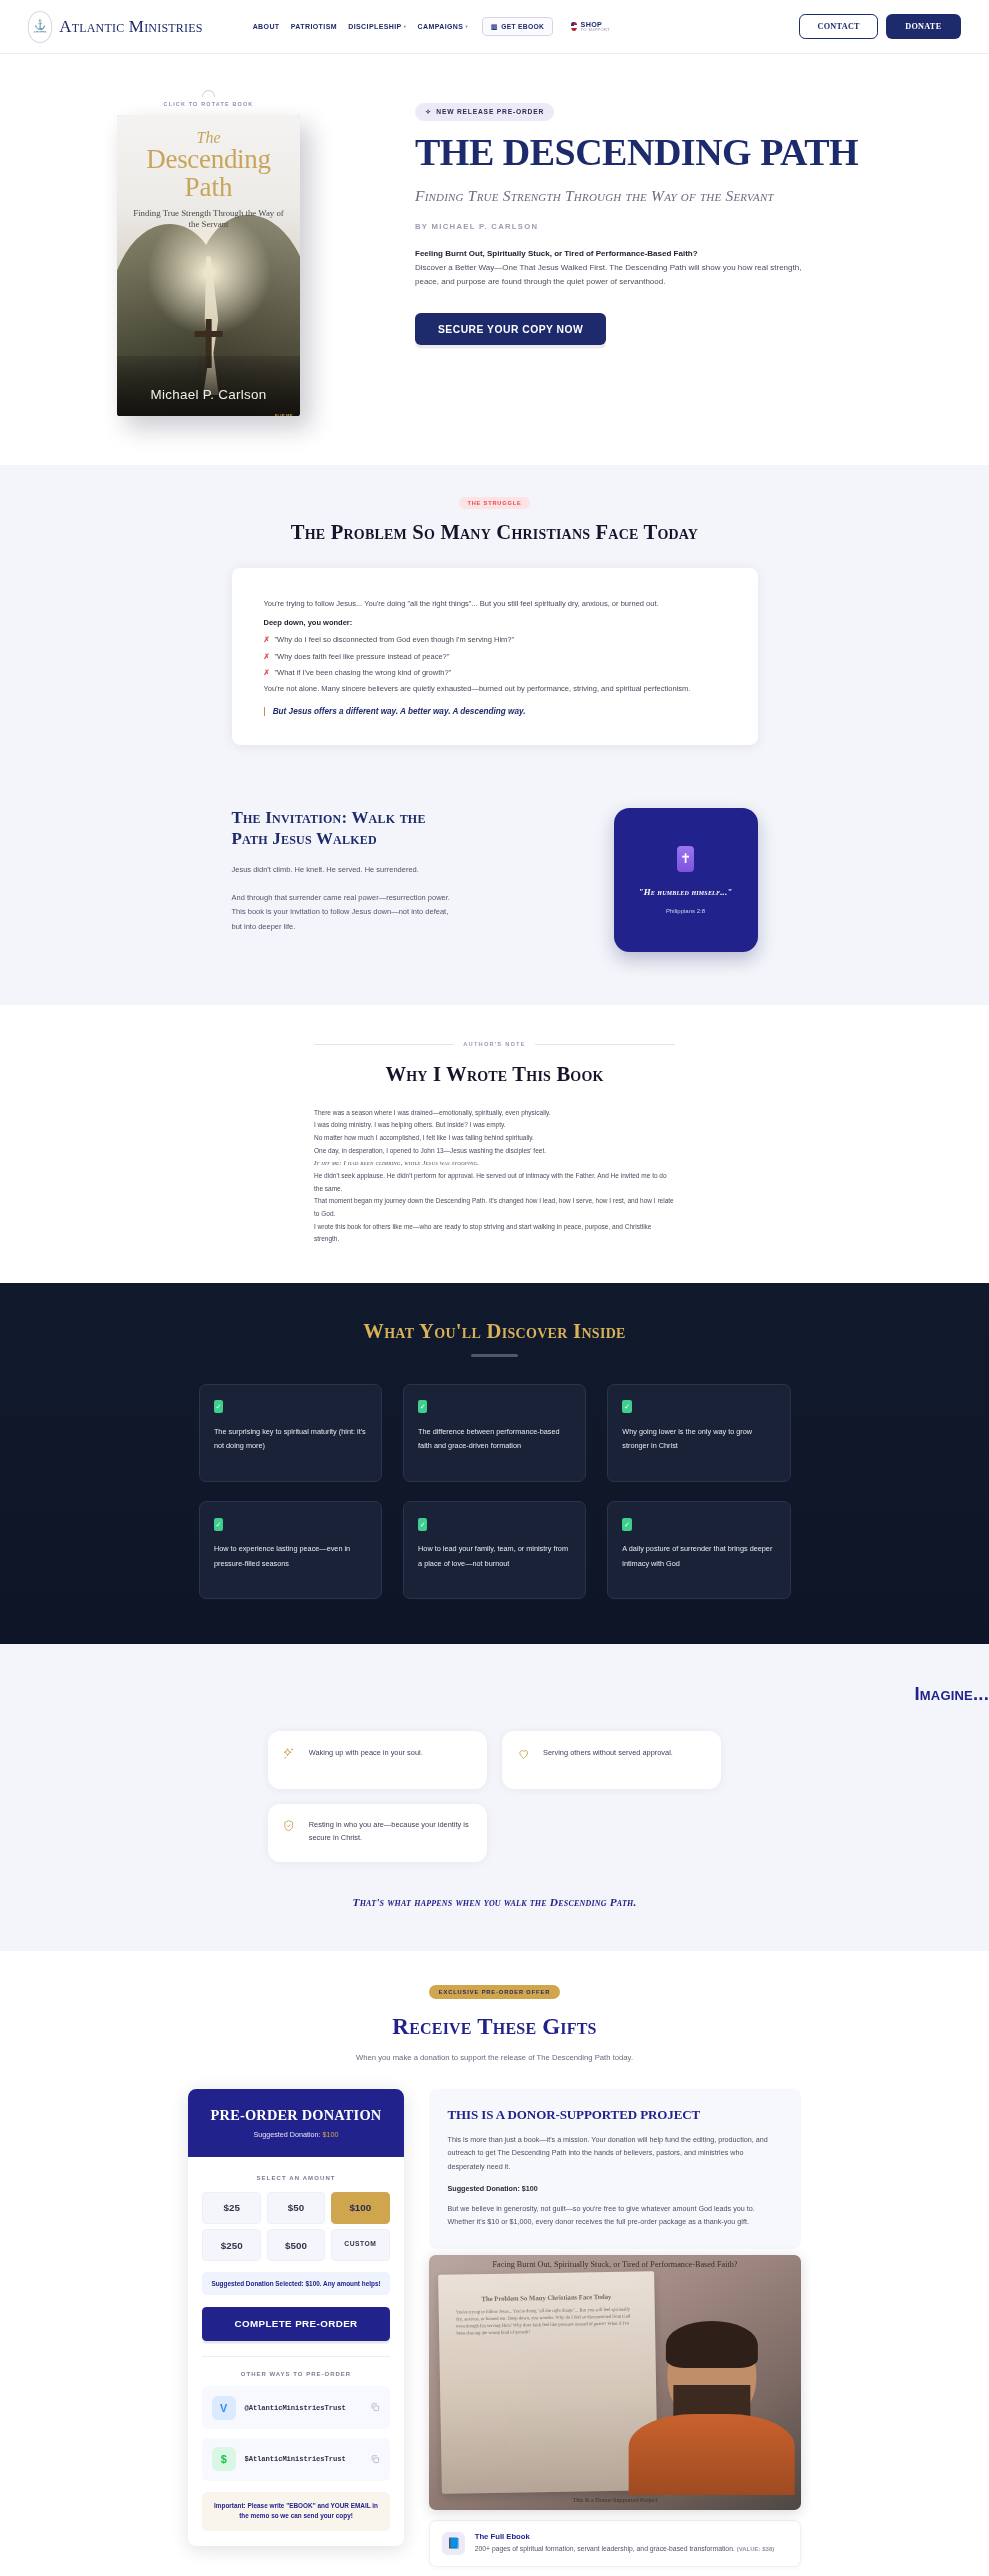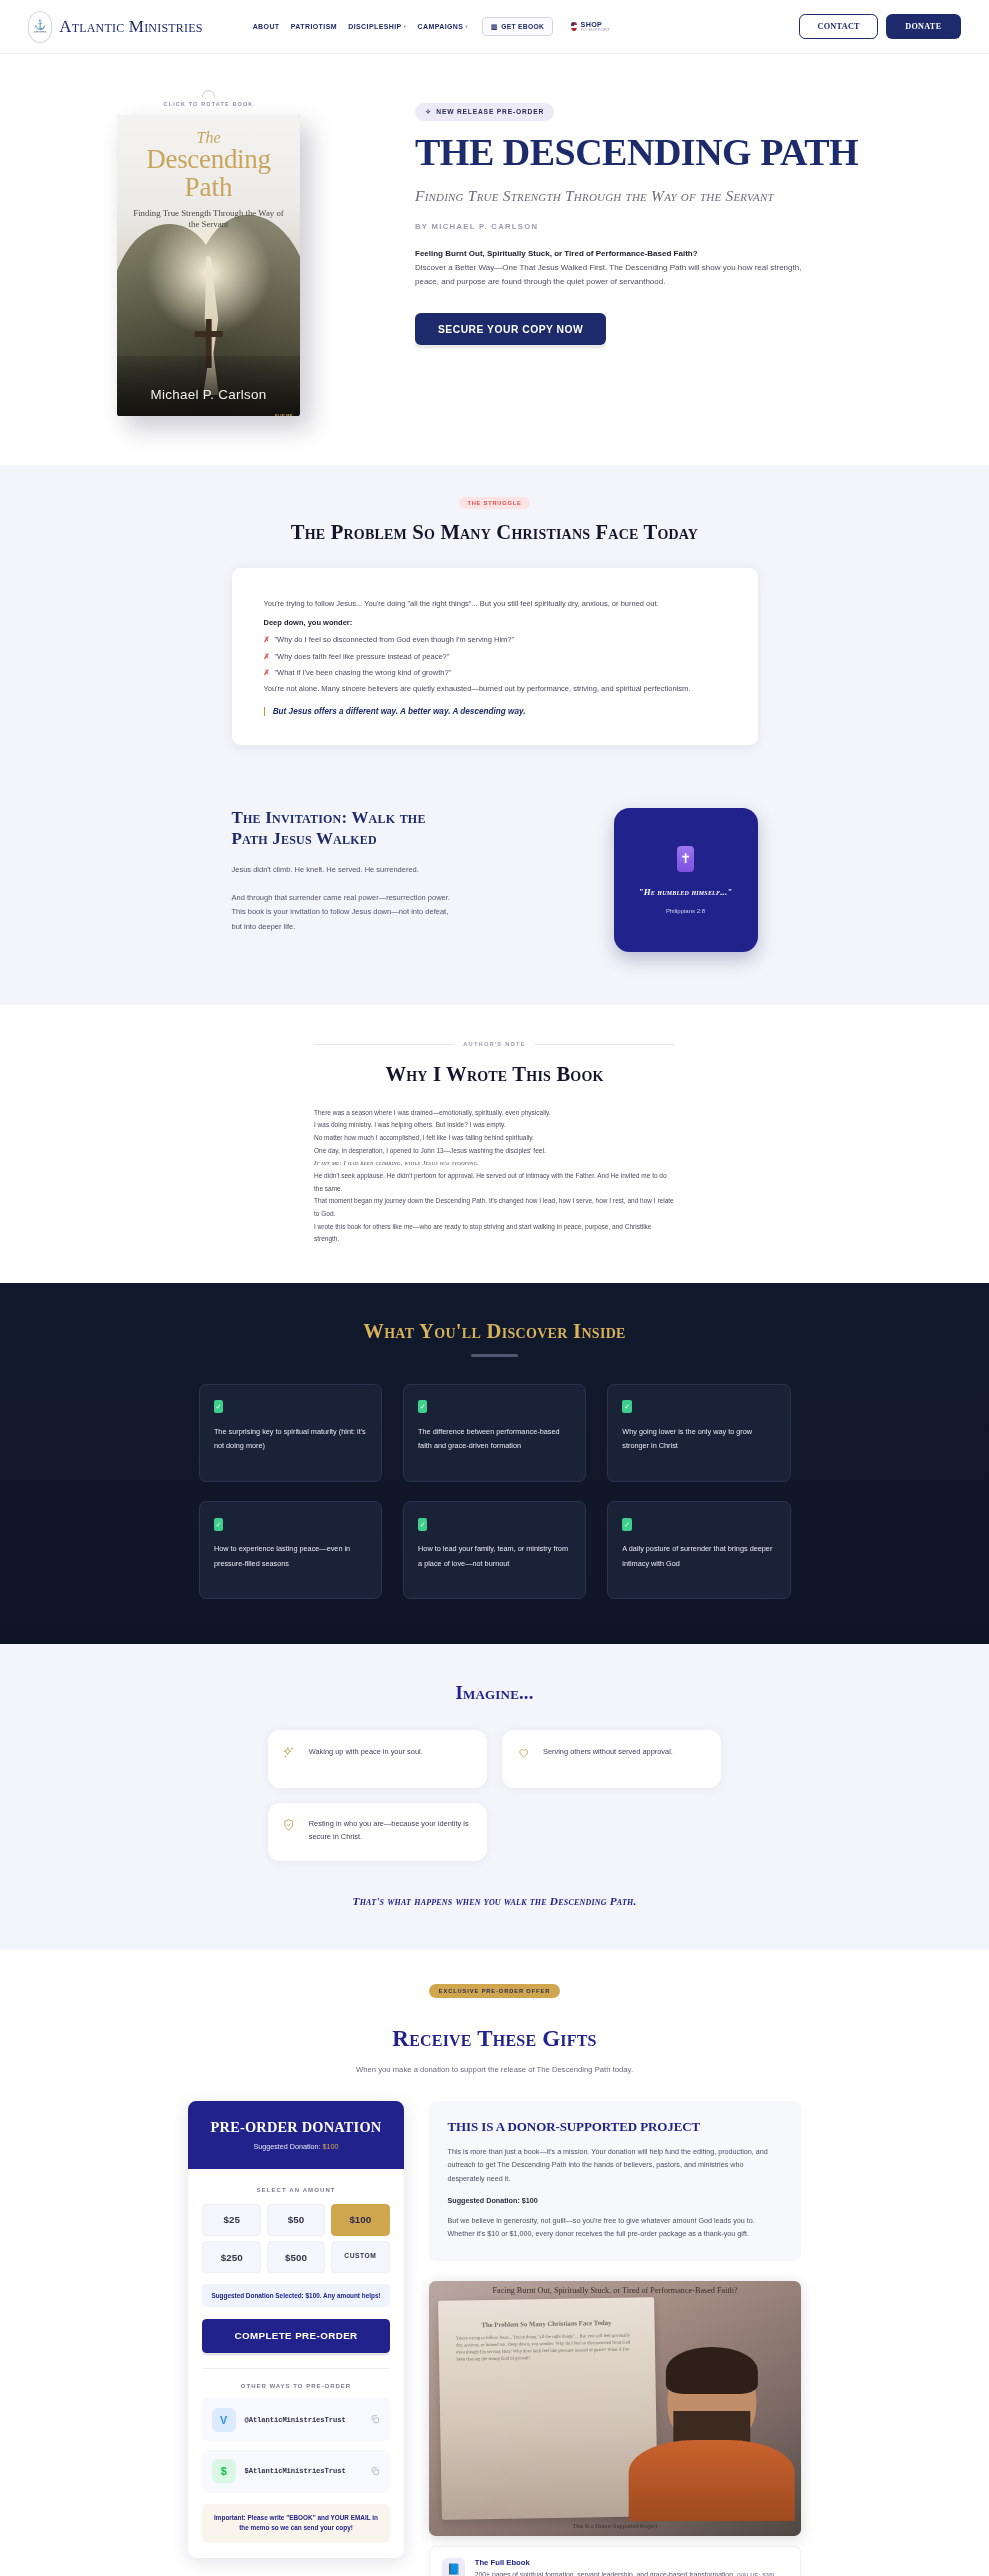--- a/index.html
+++ b/index.html
@@ -98,31 +98,31 @@
   .sec-dark{background:#121a2e;background-image:linear-gradient(180deg,#111a2d,#0e1526);padding:37px 0 45px;}
   .h2-gold{font-family:"Liberation Serif",serif;font-size:20.6px;color:#d9b158;text-align:center;font-variant:small-caps;letter-spacing:0.3px;}
   .gold-rule{width:47px;height:2.1px;background:#4e5670;border-radius:1.5px;margin:11.3px auto 0;}
   .disc-grid{max-width:592px;margin:27px auto 0;display:grid;grid-template-columns:repeat(3,1fr);gap:19.6px 20.6px;}
   .disc-card{background:#1a2238;border:0.5px solid #2a3450;border-radius:7.2px;padding:15.5px 14.4px 20.6px;min-height:98px;}
   .chk{width:9.3px;height:13.4px;background:#3ecf8e;border-radius:2.1px;display:flex;align-items:center;justify-content:center;color:#fff;font-size:7.2px;}
   .disc-txt{color:#e6e9f2;font-size:7.3px;line-height:1.95;margin-top:11.3px;}
 
   
   .sec-imagine{background:#f3f5fa;padding:39px 0 43px;}
-  .h2-navy{font-family:Liberation Serif, serif;font-size:18.5px;color:#22228c;text-align:center;font-variant:small-caps;letter-spacing:0.2px;}
+  .h2-navy{font-family:Liberation Sans, sans-serif;font-size:18.5px;color:#22228c;text-align:right;font-variant:small-caps;letter-spacing:0.2px;}
   .img-grid{max-width:453px;margin:26px auto 0;display:grid;grid-template-columns:1fr 1fr;gap:14.4px 15.5px;}
   .img-card{background:#fff;border-radius:12px;padding:15.5px 14.4px;min-height:58px;display:flex;gap:13px;align-items:flex-start;box-shadow:0 1px 8.2px rgba(30,30,70,.06);}
   .ico-gold{color:#c6a34f;flex:0 0 auto;}
   .img-txt{font-size:7.4px;color:#40405a;line-height:1.75;}
   .imagine-tail{text-align:center;font-family:"Liberation Serif",serif;font-style:italic;font-weight:700;font-size:11.3px;color:#22228c;font-variant:small-caps;margin-top:34px;letter-spacing:0.2px;}
 
   
   .sec-gifts{background:#fff;padding:34px 0 41px;}
   .tag-gold{display:inline-block;background:#cfa54e;color:#2a2a55;font-size:5.7px;font-weight:700;letter-spacing:0.9px;border-radius:7.7px;padding:4.1px 10.3px;}
-  .h2-gifts{font-family:"Liberation Serif",serif;font-size:23px;color:#22228c;text-align:center;font-variant:small-caps;margin-top:28px;letter-spacing:0.2px;}
+  .h2-gifts{font-family:"Liberation Serif",serif;font-size:23px;color:#22228c;text-align:center;font-variant:small-caps;margin-top:15px;letter-spacing:0.2px;}
   .gifts-sub{text-align:center;font-size:7.7px;color:#6a6a80;margin-top:13.4px;}
   .gifts-grid{max-width:644px;margin:27px auto 0;display:flex;gap:25px;align-items:flex-start;padding:0 15.5px;}
   .donate-card{width:216px;background:#fff;border-radius:8.2px;overflow:hidden;box-shadow:0 3.1px 17.5px rgba(30,30,70,.13);}
   .dc-head{background:#22228c;padding:17.5px 12.4px 18.5px;text-align:center;}
   .dc-title{font-family:"Liberation Serif",serif;font-size:14.4px;color:#fff;font-weight:700;letter-spacing:0.2px;}
   .dc-sugg{font-size:7.2px;color:#e4e4f4;margin-top:6.2px;}
   .dc-sugg b{color:#cfa54e;font-weight:400;}
   .dc-body{padding:17.5px 14.4px 15.5px;}
   .dc-label{text-align:center;font-size:6px;letter-spacing:1.1px;color:#7a7a92;font-weight:700;}
   .amt-grid{display:grid;grid-template-columns:repeat(3,1fr);gap:5.7px;margin-top:11.3px;}
@@ -139,21 +139,21 @@
   .pay-c{background:#d9f7e4;color:#16c44c;}
   .pay-handle{flex:1;font-family:"Liberation Mono",monospace;font-size:7.2px;font-weight:700;color:#33334a;letter-spacing:-0.1px;}
   .copy-ico{color:#a6a6bb;}
   .memo{background:#faf5ec;border-radius:5.2px;margin-top:11.3px;padding:9.3px 10.3px;text-align:center;font-size:6.4px;font-weight:700;color:#22228c;line-height:1.55;}
 
   .gift-right{flex:1;}
   .donor-box{background:#f7f8fc;border-radius:7.7px;padding:17.5px 18.5px 20.6px;}
   .donor-h{font-family:"Liberation Serif",serif;font-size:13px;color:#22228c;font-weight:700;letter-spacing:-0.1px;}
   .donor-p{font-size:7.2px;color:#4e4e62;line-height:1.85;margin-top:10.3px;}
   .donor-b{font-size:7.2px;font-weight:700;color:#2b2b3c;margin-top:11.3px;}
-  .author-photo{margin-top:20px;border-radius:6.7px;height:255px;position:relative;overflow:hidden;
+  .author-photo{margin-top:6px;border-radius:6.7px;height:255px;position:relative;overflow:hidden;
      background:linear-gradient(150deg,#b9a7a1 0%,#a38c84 35%,#7d6a64 70%,#4e4743 100%);box-shadow:0 2.6px 12.4px rgba(40,30,30,.16);}
   .ap-sheet{position:absolute;left:3%;top:7%;width:58%;height:86%;background:linear-gradient(#efe6dc,#d9cdbe 55%,#b9a99a);border-radius:2.1px;opacity:.93;transform:rotate(-1deg);box-shadow:0 3.1px 9.3px rgba(0,0,0,.18);}
   .ap-sheet-in{position:absolute;inset:9% 8%;font-family:"Liberation Serif",serif;color:#4a4038;font-size:4.6px;line-height:1.55;opacity:.75;overflow:hidden;}
   .ap-sheet-in h5{font-size:6.7px;text-align:center;margin-bottom:3.6px;}
   .ap-person{position:absolute;right:4%;bottom:6%;width:40%;height:72%;}
   .ap-head{position:absolute;left:50%;top:8%;width:60%;padding-bottom:66%;transform:translateX(-50%);background:#c08f69;border-radius:50% 50% 46% 46%;}
   .ap-beard{position:absolute;left:50%;top:40%;width:52%;height:34%;transform:translateX(-50%);background:#3c2a20;border-radius:0 0 50% 50%;}
   .ap-hair{position:absolute;left:50%;top:5%;width:62%;height:26%;transform:translateX(-50%);background:#2e2018;border-radius:50% 50% 20% 20%;}
   .ap-body{position:absolute;left:50%;bottom:0;width:112%;height:44%;transform:translateX(-50%);background:linear-gradient(#c9622e,#9e4a20);border-radius:40% 40% 0 0;}
   .ap-cap{position:absolute;left:0;right:0;top:2%;text-align:center;font-family:"Liberation Serif",serif;font-size:8.2px;color:#3a3028;}

